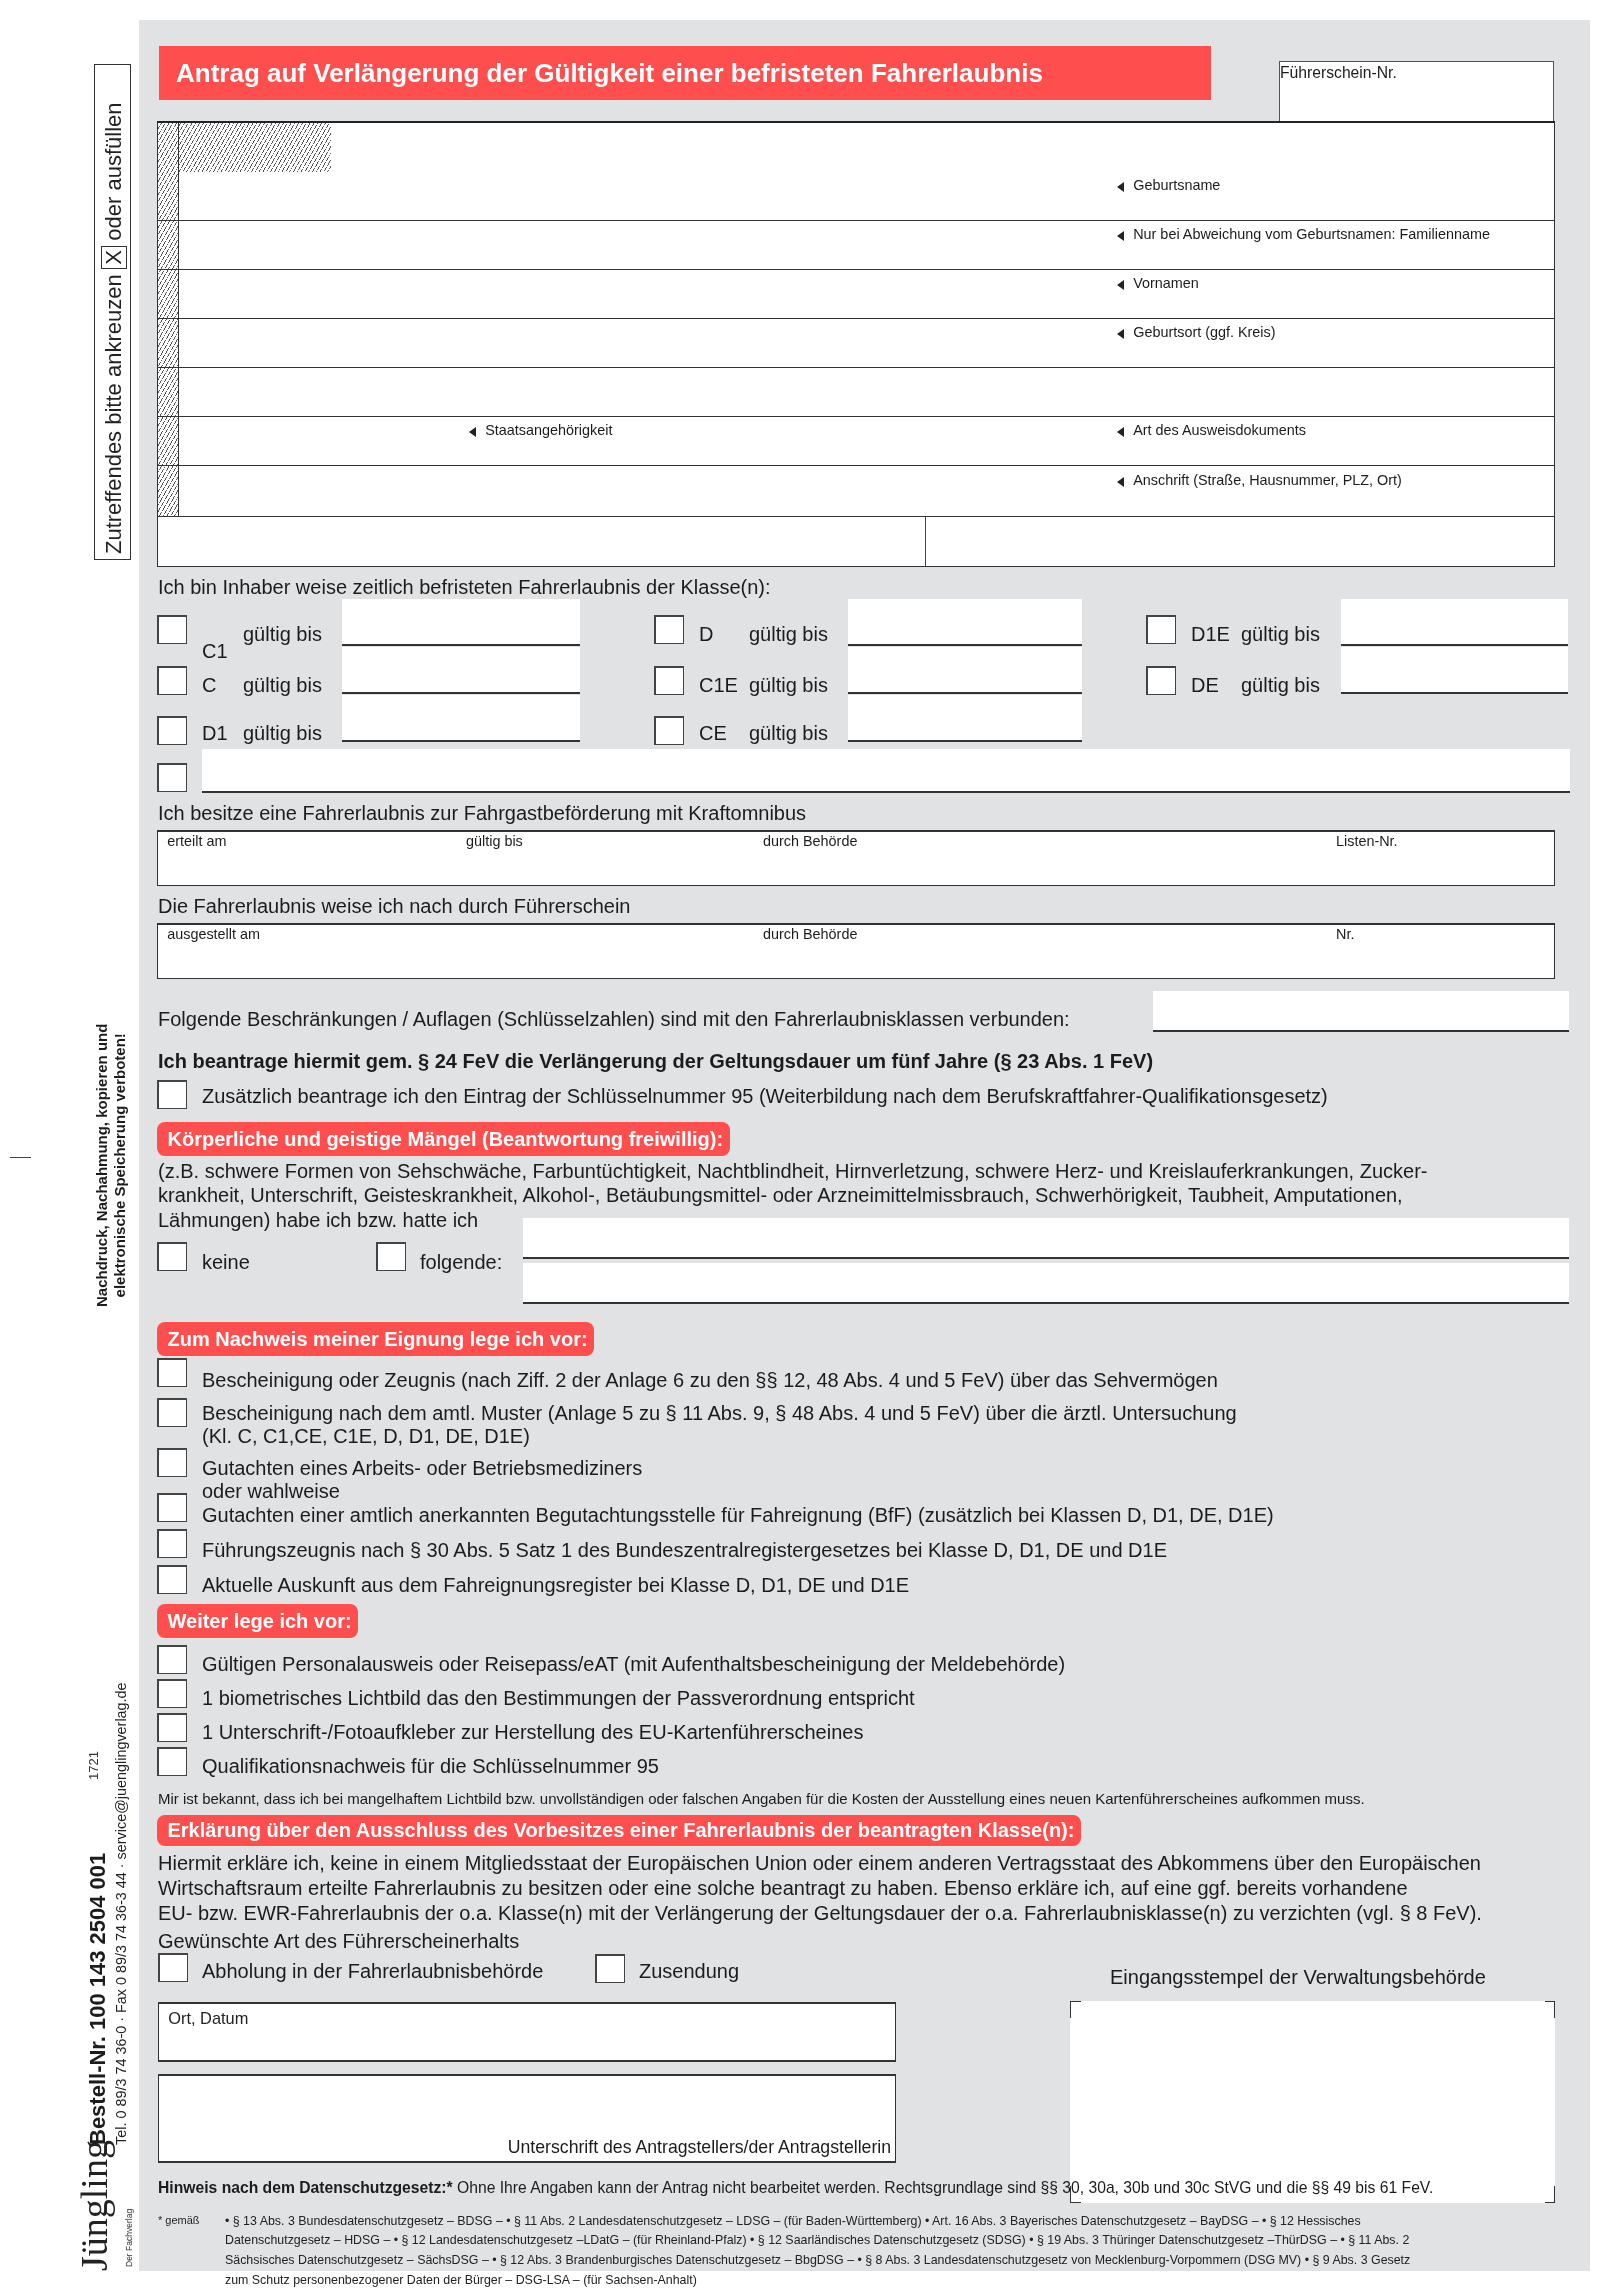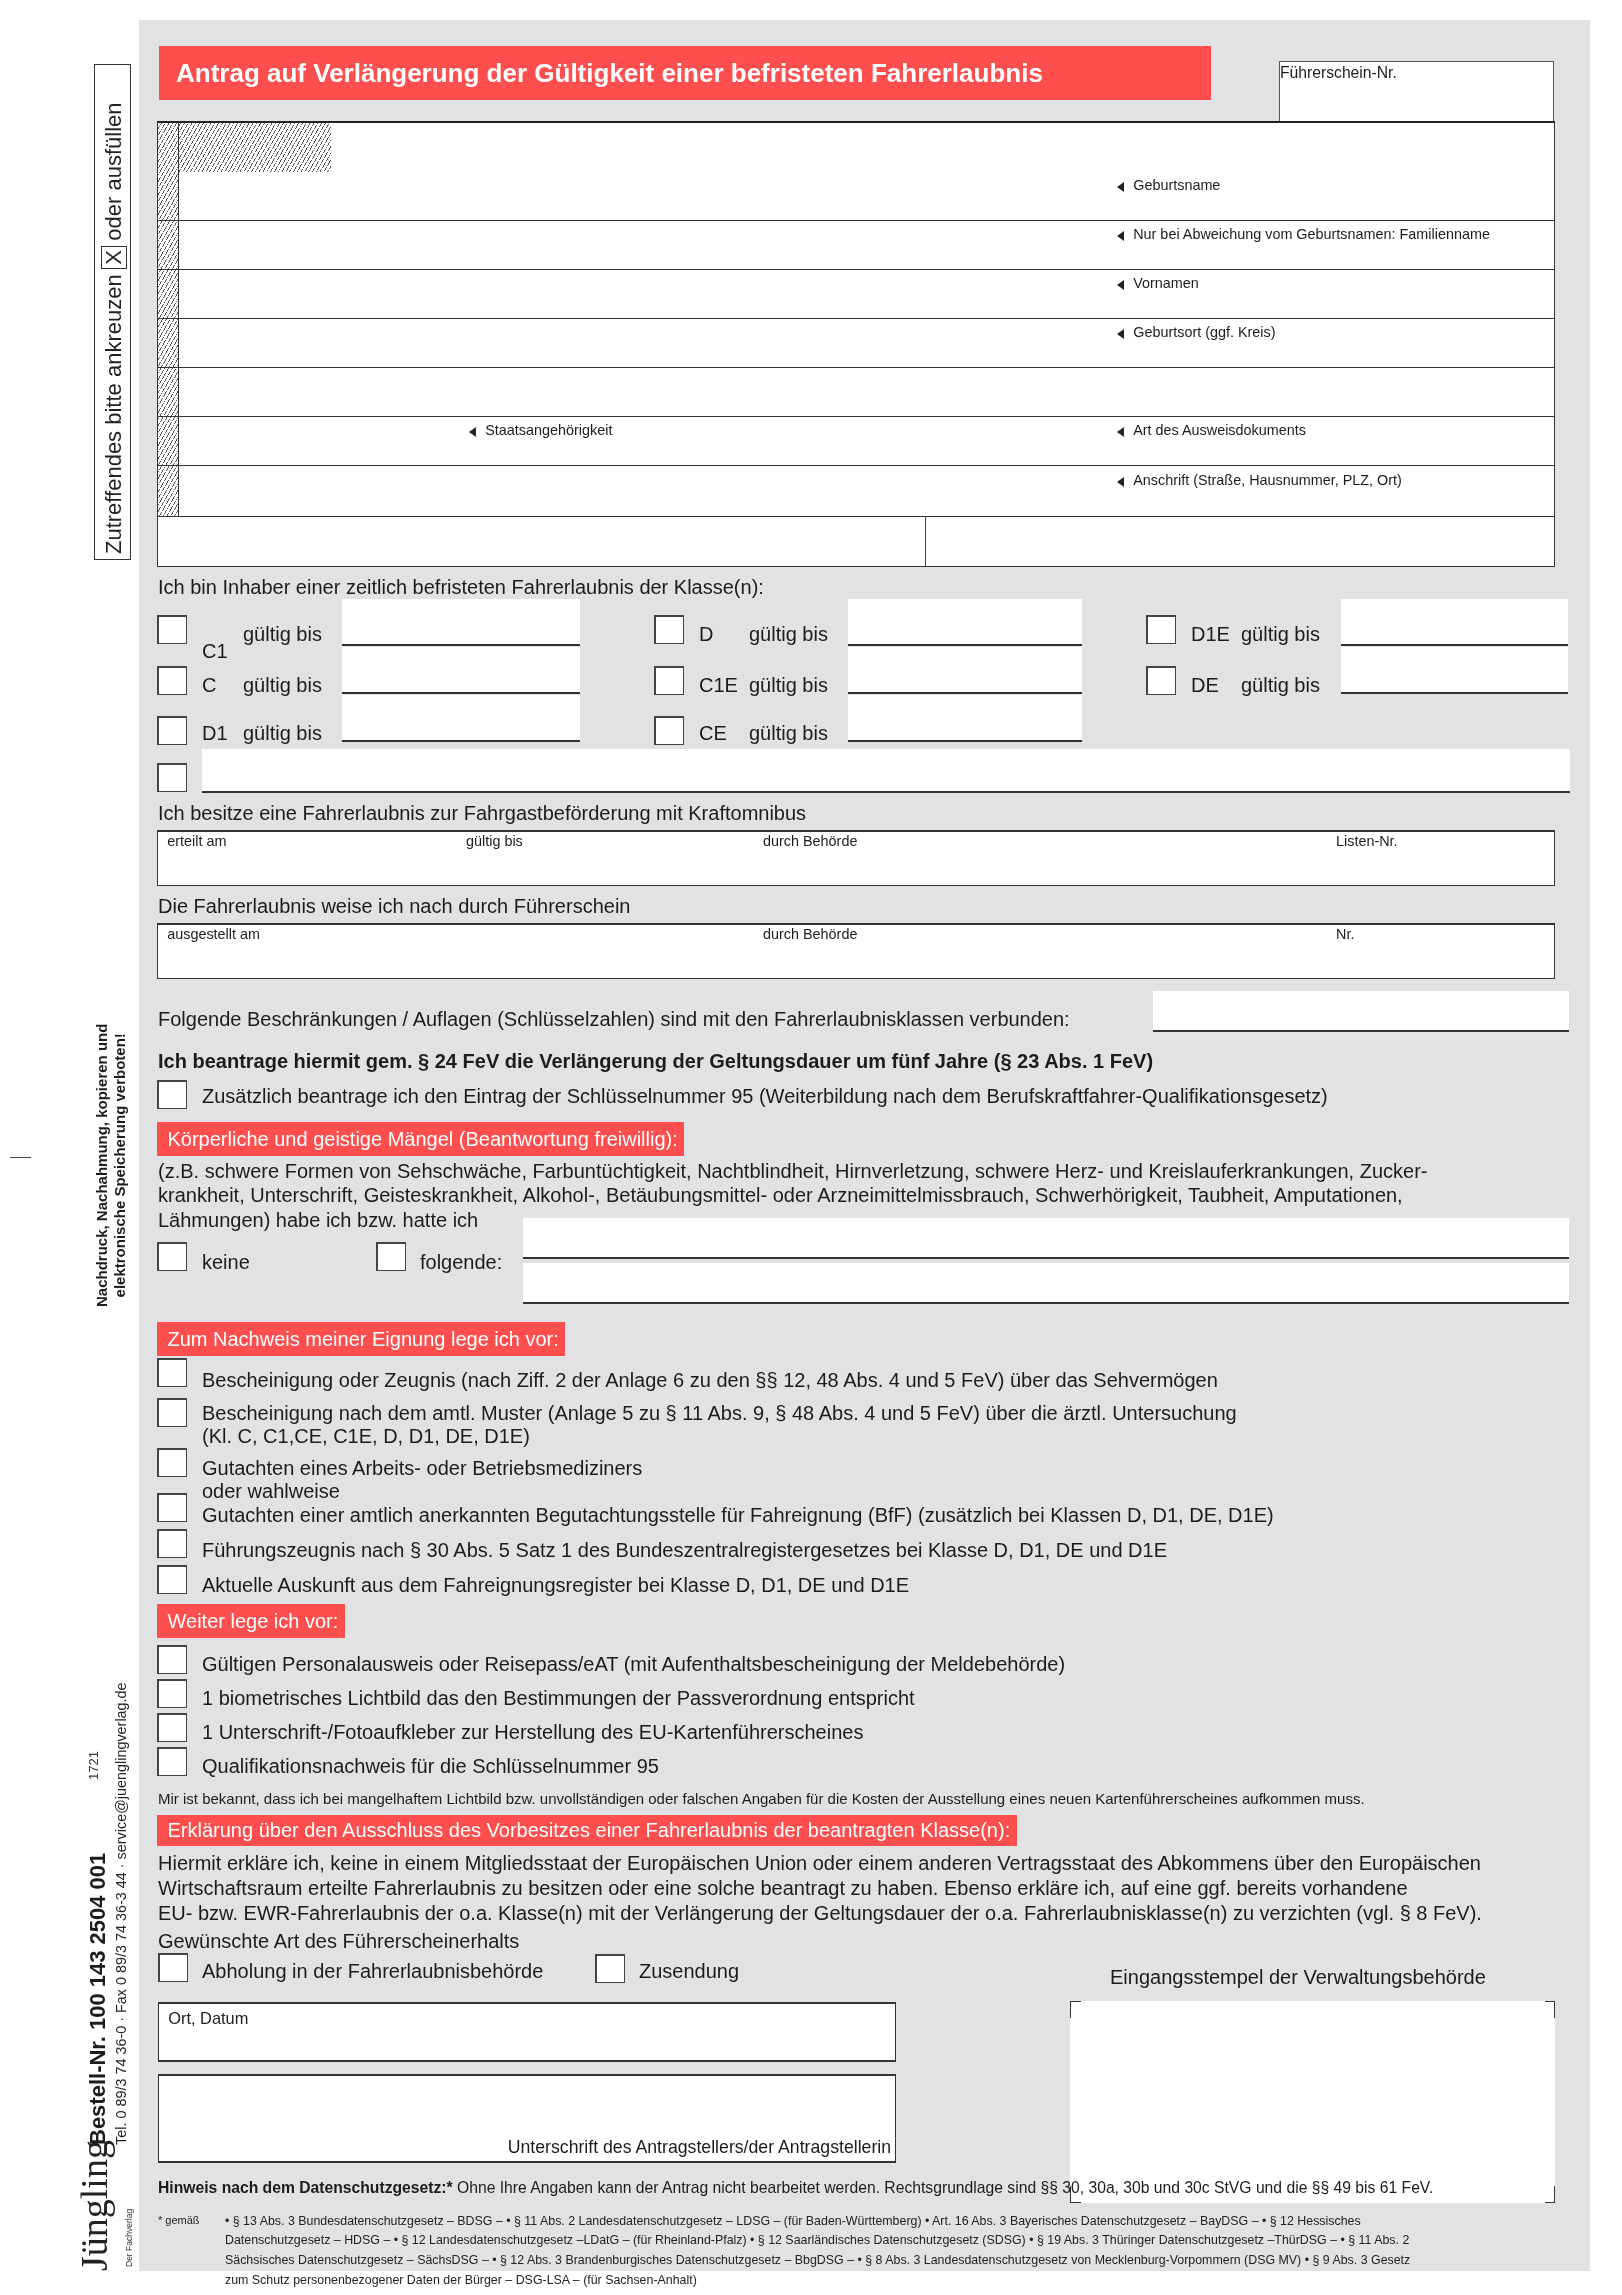--- a/index.html
+++ b/index.html
@@ -40,21 +40,21 @@
   .contact-row .divider { position: absolute; left: 767px; top: 0; width: 1.3px; height: 100%; background: #444; }
 
   .txt { position: absolute; font-size: 20px; white-space: nowrap; color: #1c1c1c; }
   .bold { font-weight: bold; }
   .cb { position: absolute; width: 30px; height: 29px; background: #fff; border: 1.3px solid #444; border-top-width: 2px; border-left-width: 2px; }
   .line-field { position: absolute; background: #fff; border-bottom: 2px solid #333; }
 
   .boxfield { position: absolute; left: 157px; width: 1398px; height: 56px; background: #fff; border: 1.3px solid #333; border-top-width: 2px; }
   .boxfield .lbl { position: absolute; top: 1.3px; font-size: 14.4px; }
 
-  .redhead { position: absolute; height: 34px; background: #ff4e4e; color: #fff; font-weight: normal; font-size: 20px; line-height: 34px; padding: 0 6.5px 0 10.5px; white-space: nowrap; }
+  .redhead { position: absolute; height: 34px; background: #ff4e4e; color: #fff; font-weight: bold; font-size: 20px; line-height: 34px; padding: 0 6.5px 0 10.5px; white-space: nowrap; border-radius: 8px; }
 
   .sigbox { position: absolute; background: #fff; border: 1.3px solid #333; border-top-width: 2px; border-bottom-width: 2px; }
   .stamp { position: absolute; left: 1070px; top: 2001px; width: 485px; height: 202px; background: #fff; }
   .corner { position: absolute; width: 10.5px; height: 17px; border-color: #333; border-style: solid; border-width: 0; }
 
   .small { font-size: 13.7px; color: #222; }
 </style>
 </head>
 <body>
 
@@ -102,21 +102,21 @@
   </div>
   <div class="prow" style="top:344px; border-bottom:none; height:51px">
       <span class="plabel" style="left:959px"><span class="tri"></span><span>Anschrift (Straße, Hausnummer, PLZ, Ort)</span></span>
     </div>
 </div>
 
 <div class="contact-row">
   <div class="divider"></div>
 </div>
 
-<div class="txt" style="left:158px; top:576px">Ich bin Inhaber einer zeitlich befristeten Fahrerlaubnis der Klasse(n):</div>
+<div class="txt" style="left:158px; top:576px">Ich bin Inhaber weise zeitlich befristeten Fahrerlaubnis der Klasse(n):</div>
 
 <div class="cb" style="left:157px; top:615px"></div>
 <div class="txt" style="left:202px; top:640px">C1</div>
 <div class="txt" style="left:243px; top:623px">gültig bis</div>
 <div class="line-field" style="left:342px; top:599px; width:238px; height:47px"></div>
 
 <div class="cb" style="left:654px; top:615px"></div>
 <div class="txt" style="left:699px; top:623px">D</div>
 <div class="txt" style="left:749px; top:623px">gültig bis</div>
 <div class="line-field" style="left:848px; top:599px; width:234px; height:47px"></div>

